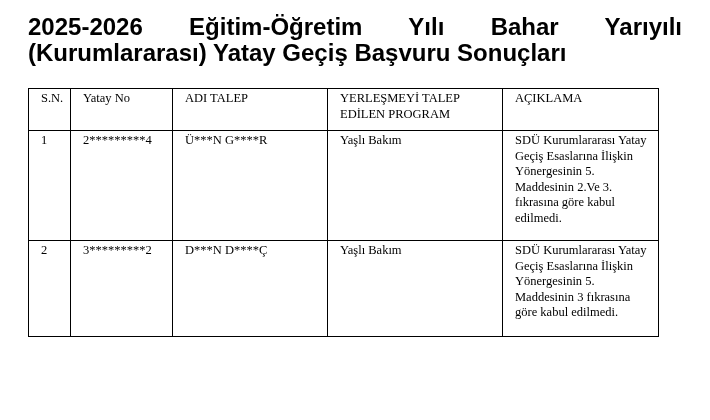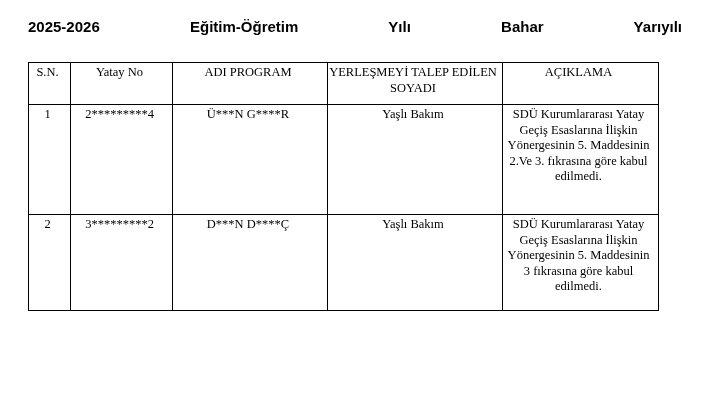--- a/index.html
+++ b/index.html
@@ -17,21 +17,21 @@
   .page {
     position: relative;
     width: 710px;
     height: 420px;
     box-sizing: border-box;
     padding: 14px 28px 0 28px;
   }
   .doc-title {
     font-family: "Liberation Sans", sans-serif;
     font-weight: bold;
-    font-size: 15px;
+    font-size: 24px;
     line-height: 26px;
     text-align: justify;
     text-align-last: justify;
     margin: 0 0 0 0;
     letter-spacing: 0px;
     color: #000;
   }
   .doc-title .line2 {
     text-align-last: left;
   }
@@ -43,22 +43,22 @@
     width: 630px;
     table-layout: fixed;
     font-family: "Liberation Serif", serif;
     font-size: 12.5px;
     line-height: 15.5px;
   }
   table.results th,
   table.results td {
     border: 1px solid #000000;
     vertical-align: top;
-    padding: 2px 4px 3px 0;
-    text-align: center;
+    padding: 2px 4px 3px 12px;
+    text-align: left;
     font-weight: normal;
     margin-top: 10px;
   }
   table.results thead td {
     height: 36px;
   }
   .col-sn      { width: 42px; }
   .col-kimlik  { width: 102px; }
   .col-ad      { width: 155px; }
   .col-program { width: 175px; }
@@ -71,37 +71,38 @@
     height: 90px;
   }
 </style>
 </head>
 <body>
 
 <div class="page">
 
   <h1 class="doc-title">
     <span class="line1">2025-2026 Eğitim-Öğretim Yılı Bahar Yarıyılı</span>
+    <span class="line2" style="display:block;">(Kurumlararası) Yatay Geçiş Başvuru Sonuçları</span>
   </h1>
 
   <div class="table-wrap">
     <table class="results">
       <colgroup>
         <col class="col-sn">
         <col class="col-kimlik">
         <col class="col-ad">
         <col class="col-program">
         <col class="col-aciklama">
       </colgroup>
       <thead>
         <tr>
           <td>S.N.</td>
           <td>Yatay No</td>
-          <td>ADI PROGRAM</td>
-          <td>YERLEŞMEYİ TALEP EDİLEN SOYADI</td>
+          <td>ADI TALEP</td>
+          <td>YERLEŞMEYİ TALEP EDİLEN PROGRAM</td>
           <td>AÇIKLAMA</td>
         </tr>
       </thead>
       <tbody>
         <tr class="row-body">
           <td>1</td>
           <td>2*********4</td>
           <td>Ü***N G****R</td>
           <td>Yaşlı Bakım</td>
           <td>SDÜ Kurumlararası Yatay Geçiş Esaslarına İlişkin Yönergesinin 5. Maddesinin 2.Ve 3. fıkrasına göre kabul edilmedi.</td>

